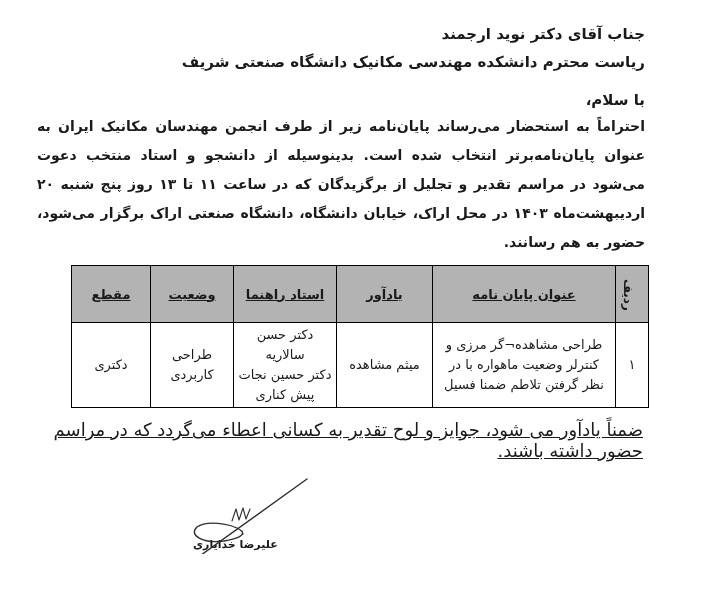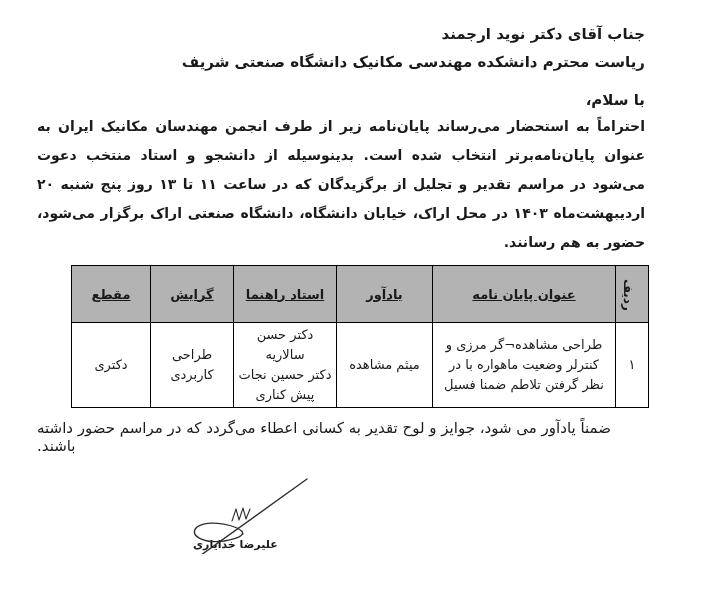--- a/index.html
+++ b/index.html
@@ -58,21 +58,21 @@
   col.c-degree{width:79px;}
   .vertical{
     display:inline-block;
     transform:rotate(90deg);
     font-size:12px;white-space:nowrap;
   }
   .preline{white-space:pre-line;}
   
   .footnote{
     position:absolute;top:419px;right:77px;left:37px;
-    font-size:15px;text-align:left;
+    font-size:18px;text-align:right;text-decoration:underline;
   }
   
   .sig-text{
     position:absolute;top:488px;left:193px;
     font-size:11px;font-weight:bold;line-height:31px;
     text-align:right;white-space:nowrap;margin-top:41px;
   }
   .sig-scrawl{
     position:absolute;top:468px;left:145px;
     width:210px;height:115px;pointer-events:none;
@@ -102,21 +102,21 @@
       <col class="c-degree">
     </colgroup>
     <thead>
       <tr>
         <th>
           <span class="vertical">ردیف</span>
         </th>
         <th>عنوان پایان نامه</th>
         <th>یادآور</th>
         <th>استاد راهنما</th>
-        <th>گرایش</th>
+        <th>وضعیت</th>
         <th>مقطع</th>
       </tr>
     </thead>
     <tbody>
       <tr>
         <td>۱</td>
         <td>طراحی مشاهده¬گر مرزی و کنترلر وضعیت ماهواره با در نظر گرفتن تلاطم ضمنا فسیل</td>
         <td>میثم مشاهده</td>
         <td class="preline">دکتر حسن سالاریه
 دکتر حسین نجات

